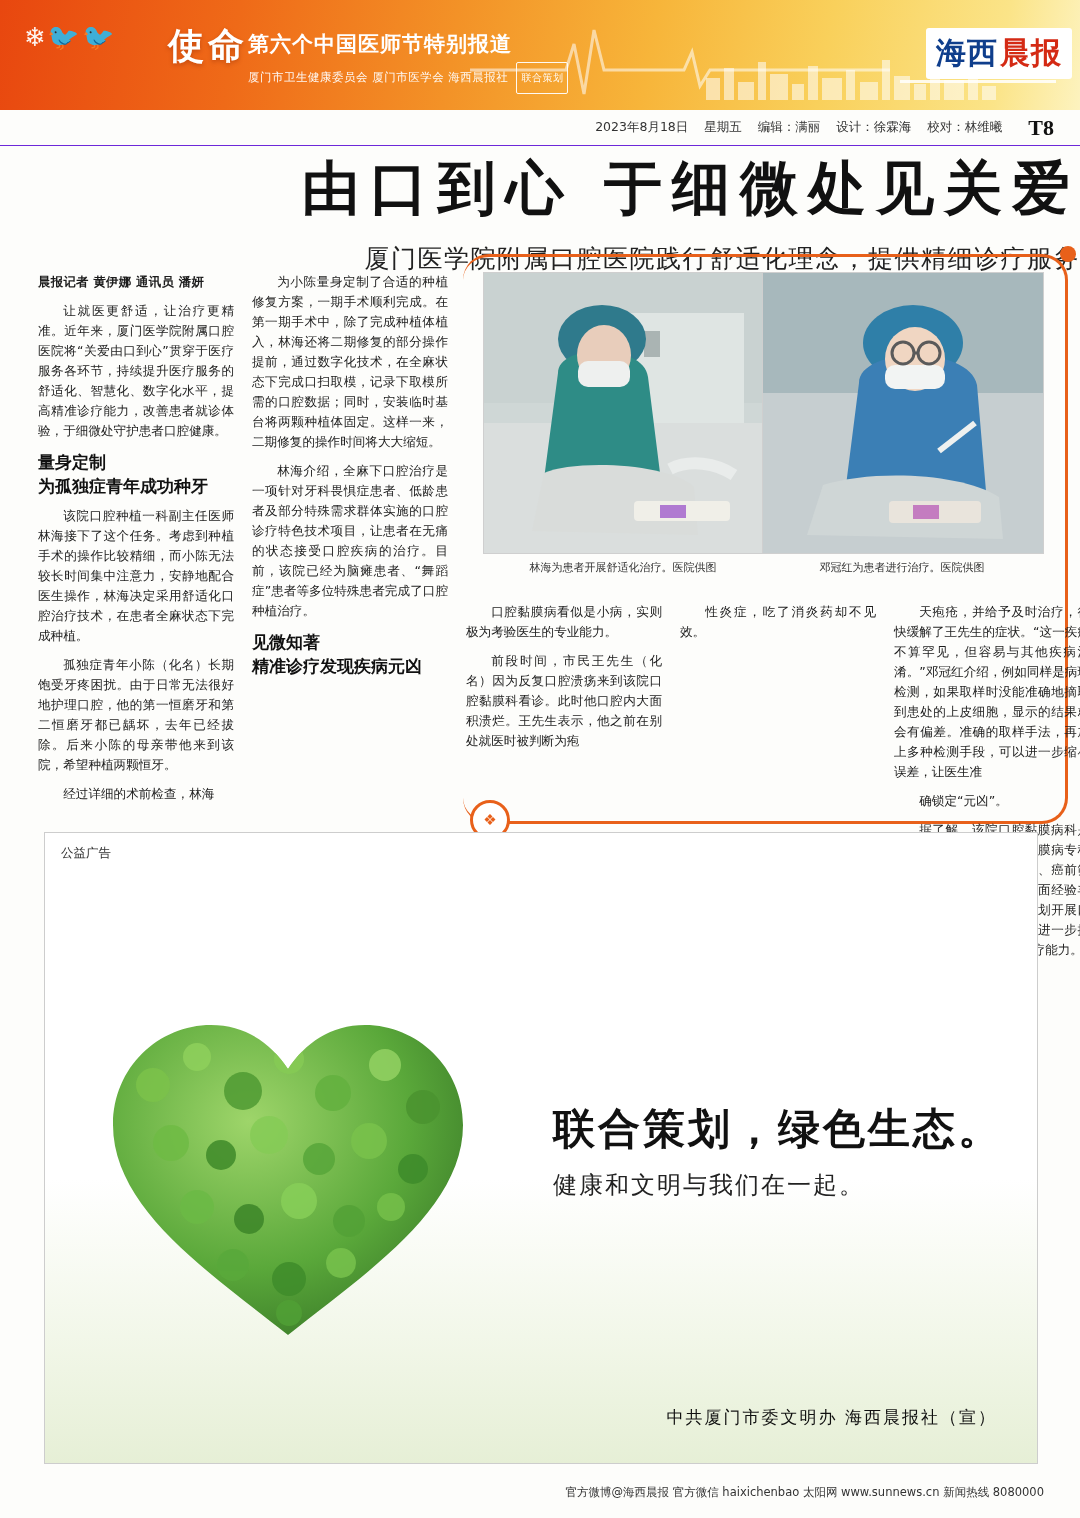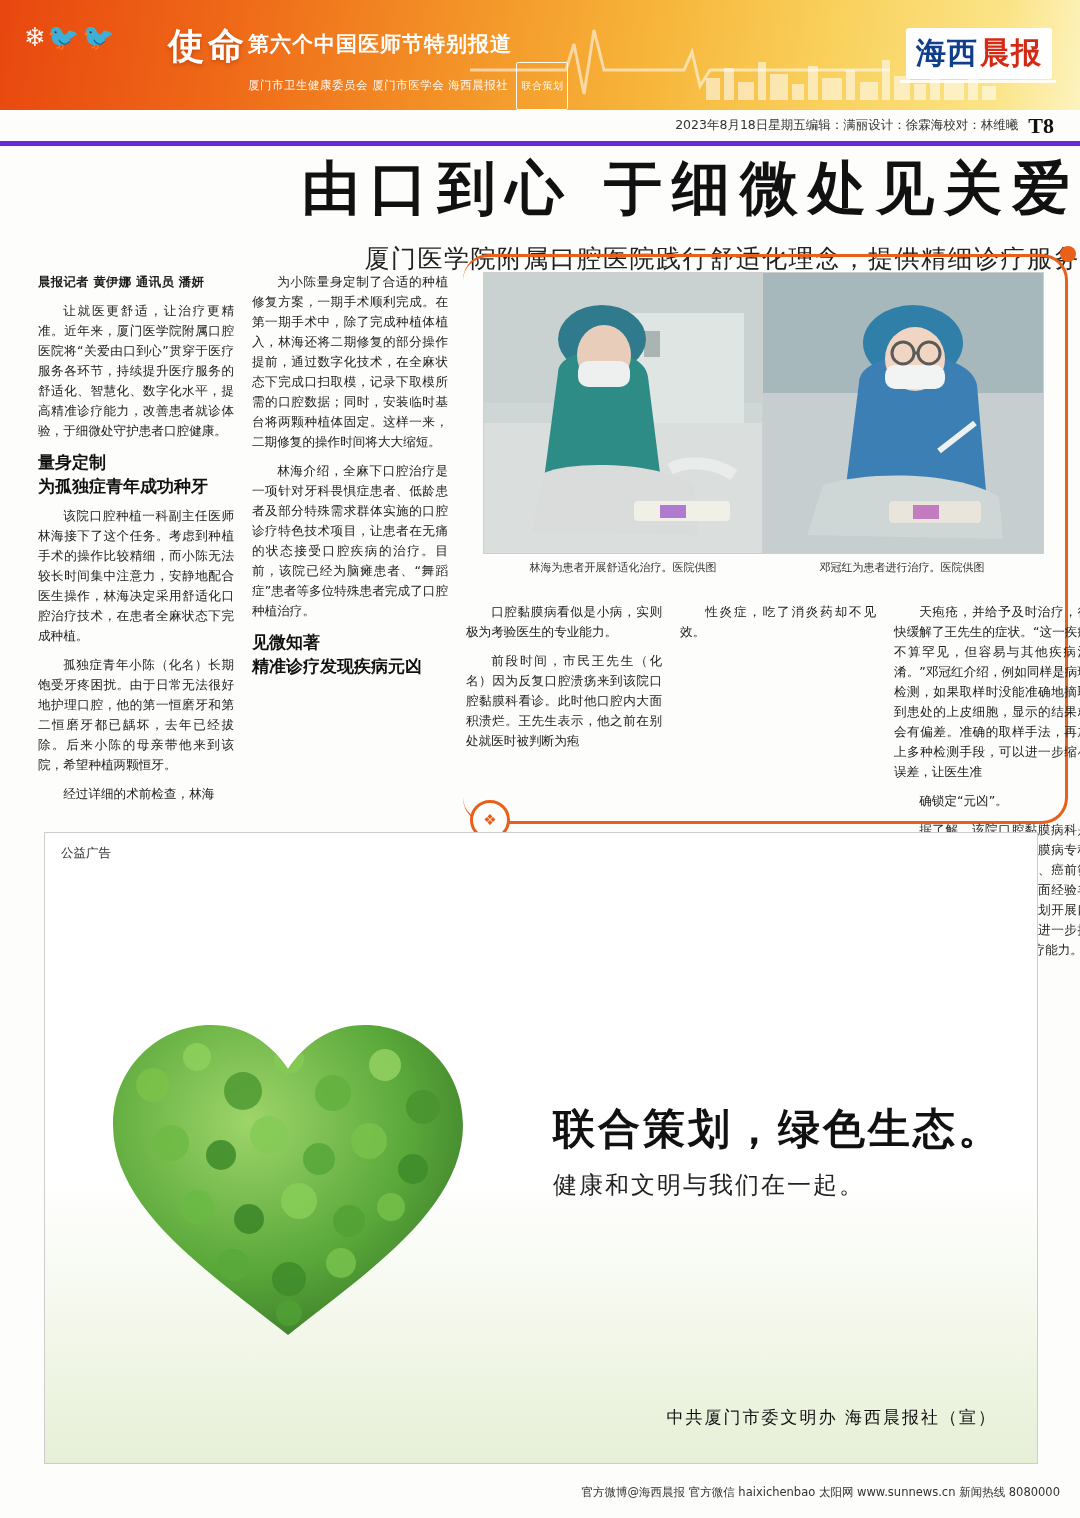--- a/index.html
+++ b/index.html
@@ -29,44 +29,44 @@
   }
   .mast-sub1{
     position:absolute;left:248px;top:30px;
     font-size:21px;font-weight:700;color:#ffffff;letter-spacing:1px;text-align:right;
   }
   .mast-sub2{
     position:absolute;left:248px;top:62px;
     font-size:11.5px;color:#fff;letter-spacing:.5px;opacity:.95;
   }
   .mast-tag{
-    display:inline-block;border:1px solid #fff;padding:16px 4px;margin-left:4px;font-size:10px;border-radius:2px;
+    display:inline-block;border:1px solid #fff;padding:8px 4px;margin-left:4px;font-size:10px;border-radius:2px;
   }
   .mast-ecg{
     position:absolute;left:470px;top:0;width:420px;height:110px;opacity:.55;
   }
   .mast-city{position:absolute;left:700px;top:52px;width:300px;height:48px;opacity:.55;}
   .brand{
-    position:absolute;right:28px;top:28px;
+    position:absolute;right:8px;top:28px;
     display:flex;align-items:center;gap:4px;
   }
   .brand-box{
     background:#ffffff;border-radius:3px;padding:5px 10px;
     display:flex;align-items:center;gap:2px;
   }
   .brand-c{font-family:"DejaVu Serif","Liberation Serif",serif;font-size:30px;font-weight:700;color:#0f3e8c;letter-spacing:1px;}
   .brand-r{font-family:"DejaVu Serif","Liberation Serif",serif;font-size:30px;font-weight:700;color:#d42a14;letter-spacing:1px;}
   .brand-rule{position:absolute;right:24px;top:80px;width:156px;height:3px;background:#fff;opacity:.85;}
 
   
   .infobar{
     position:absolute;left:0;top:110px;width:1080px;height:36px;
-    border-bottom:5px solid #6d28d9;
+    border-bottom:1px solid #6d28d9;
     display:flex;align-items:center;justify-content:flex-end;
-    padding-right:26px;box-sizing:border-box;
+    padding-right:26px;box-sizing:border-box;gap:16px;
     font-size:12.5px;color:#333;
   }
   .infobar .pageno{font-size:22px;font-weight:700;color:#111;font-family:"Liberation Serif",serif;margin-left:10px;}
 
   
   .headline{
     position:absolute;left:0;top:150px;width:1080px;text-align:right;
   }
   .headline h1{
     margin:0;font-family:"DejaVu Serif","Liberation Serif",serif;
@@ -142,21 +142,21 @@
     font-size:24px;letter-spacing:2px;color:#222;
   }
   .ad-footer{
     position:absolute;right:40px;bottom:34px;font-size:17px;color:#111;letter-spacing:2px;
     font-family:"DejaVu Serif","Liberation Serif",serif;
   }
 
   
   .footer{
     position:absolute;left:0;bottom:18px;width:1080px;text-align:right;
-    padding-right:20px;box-sizing:border-box;font-size:11.5px;color:#333;
+    padding-right:36px;box-sizing:border-box;font-size:11.5px;color:#333;
   }
 </style>
 </head>
 <body>
 
 <div class="page">
 
   <div class="masthead">
     <div class="mast-birds">❄🐦🐦</div>
     <div class="mast-title">使命</div>

